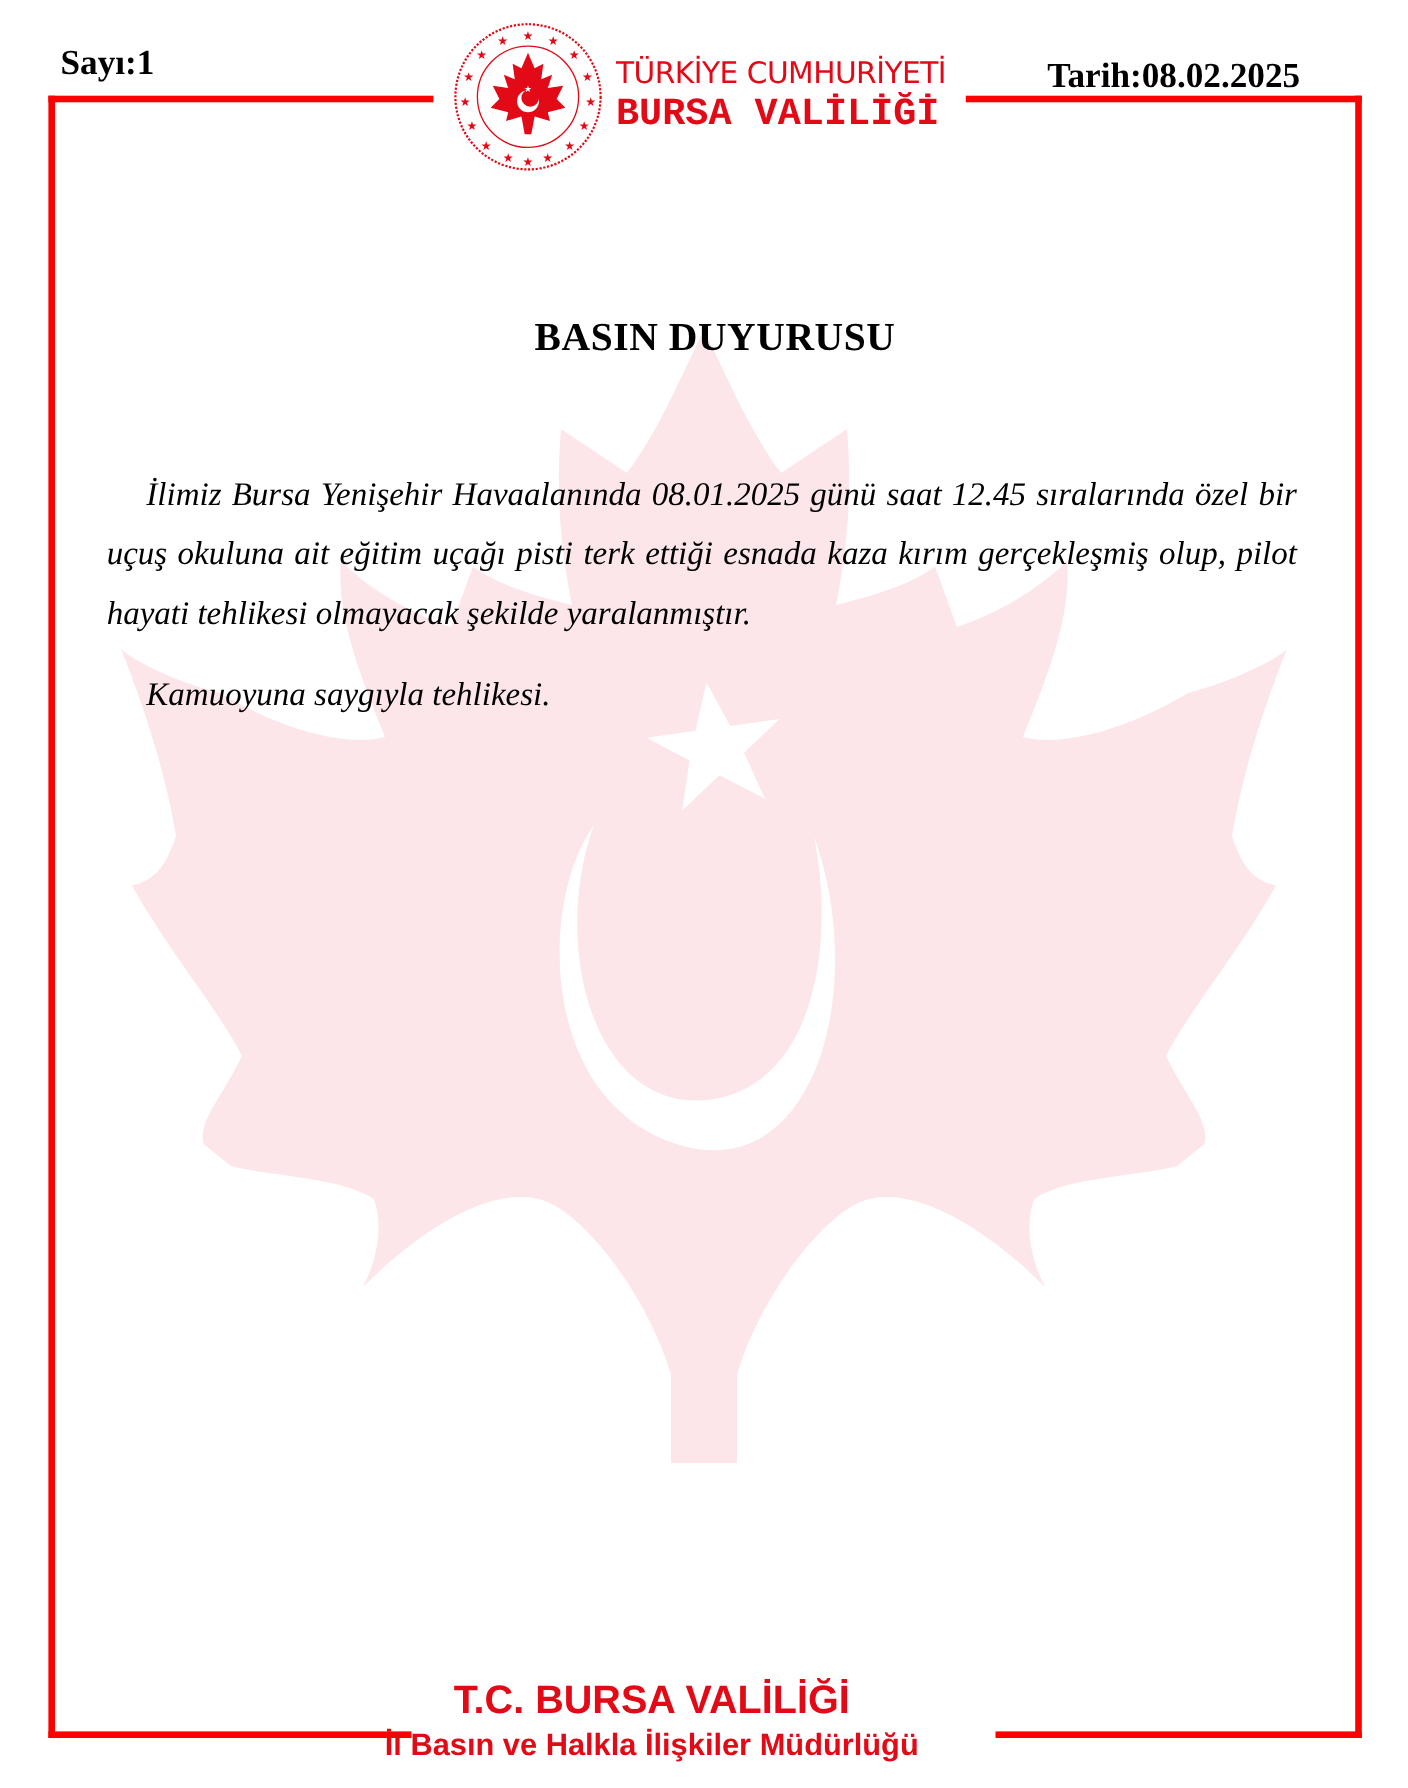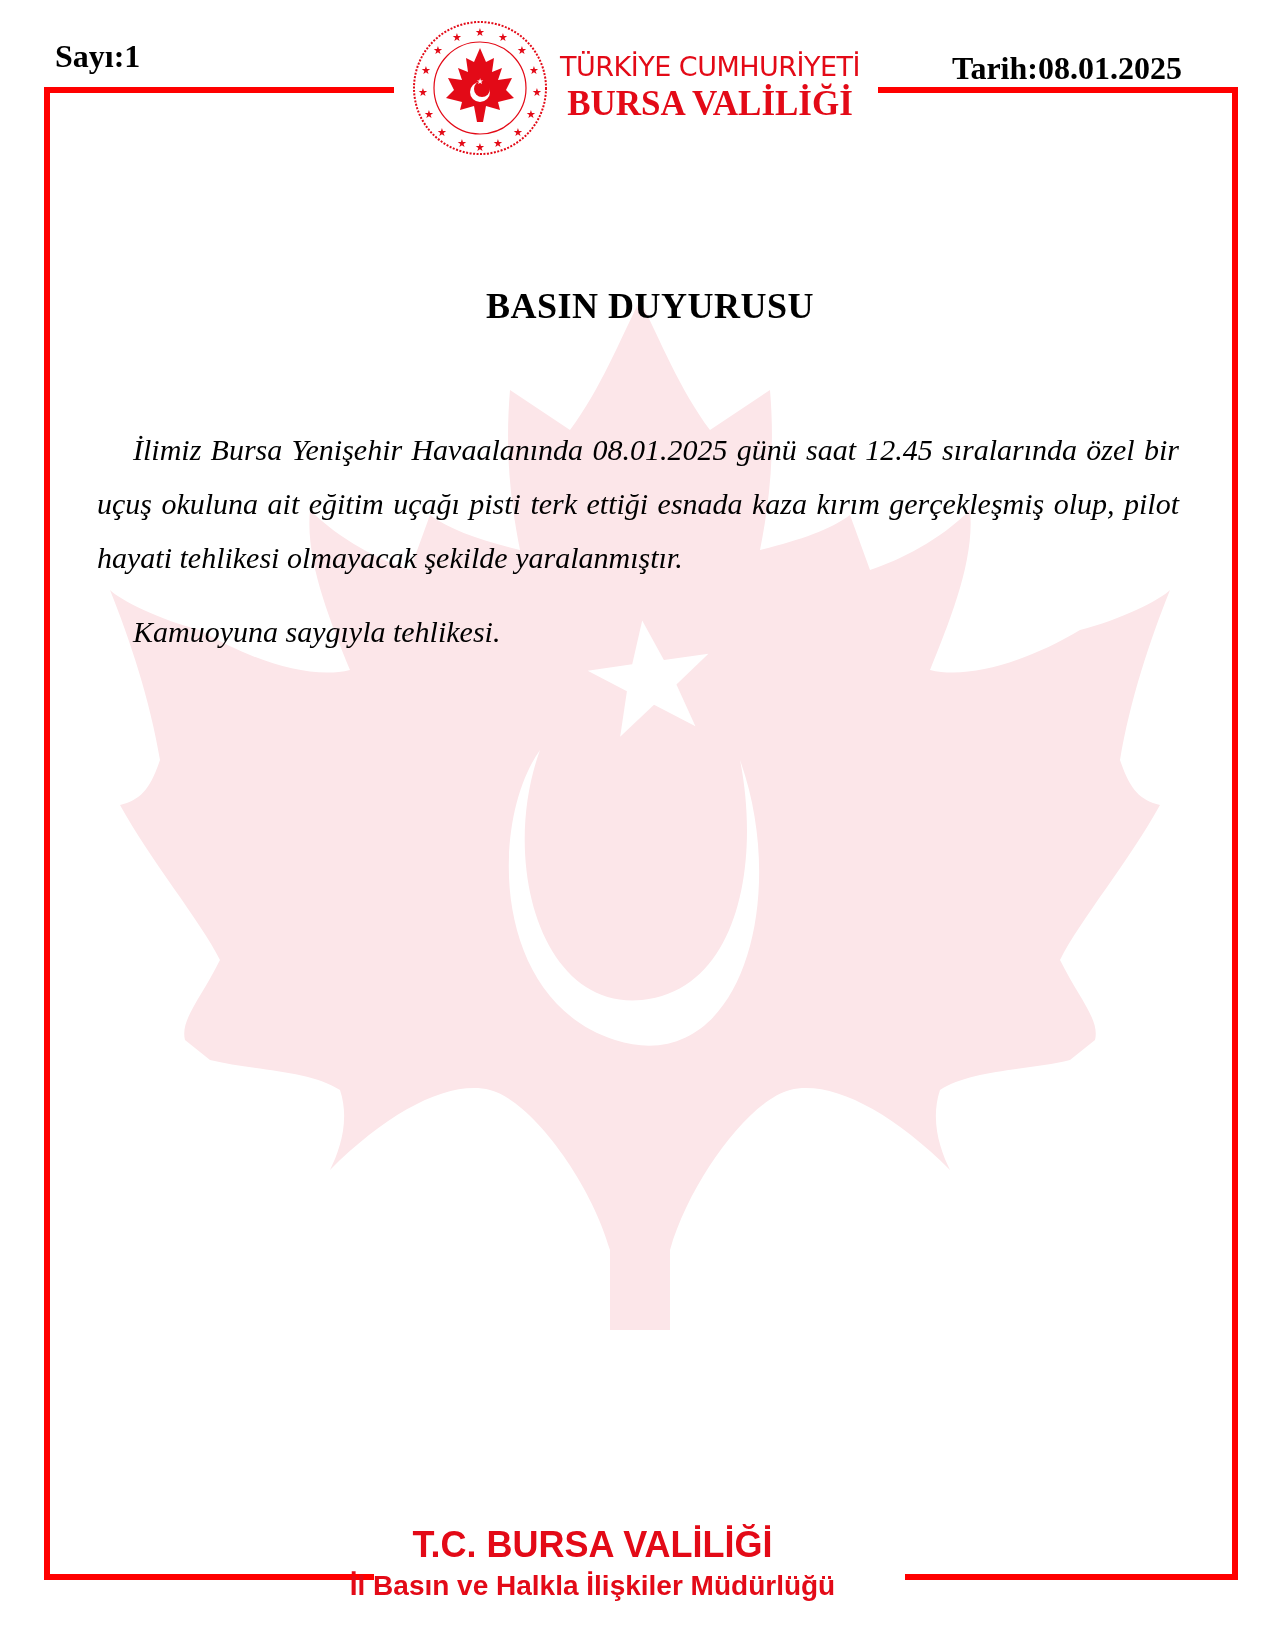--- a/index.html
+++ b/index.html
@@ -13,23 +13,23 @@
     .frame-left { left: 44px; top: 87px; width: 6px; height: 1493px; }
     .frame-right { left: 1232px; top: 87px; width: 6px; height: 1493px; }
     .frame-bottom-left { left: 44px; top: 1574px; width: 330px; height: 6px; }
     .frame-bottom-right { left: 905px; top: 1574px; width: 333px; height: 6px; }
 
     .sayi { position: absolute; left: 55px; top: 38px; font-size: 32px; font-weight: bold; z-index: 3; text-align: right; }
     .tarih { position: absolute; left: 952px; top: 50px; font-size: 32px; font-weight: bold; z-index: 3; }
 
     .header-logo { position: absolute; left: 410px; top: 18px; width: 470px; height: 140px; z-index: 3; display: flex; align-items: center; }
     .seal { width: 140px; height: 140px; flex: 0 0 140px; }
-    .logo-text { margin-left: 10px; display: flex; flex-direction: column; align-items: center; }
+    .logo-text { margin-left: 10px; display: flex; flex-direction: column; }
     .logo-line1 { font-family: "DejaVu Sans", sans-serif; color: #e30a17; font-size: 27px; letter-spacing: -0.5px; line-height: 32px; }
-    .logo-line2 { font-family: Liberation Serif, serif; color: #e30a17; font-size: 35px; font-weight: bold; line-height: 42px; letter-spacing: 0px; }
+    .logo-line2 { font-family: Liberation Mono, monospace; color: #e30a17; font-size: 35px; font-weight: bold; line-height: 42px; letter-spacing: 0px; }
 
     .title { position: absolute; left: 0; width: 1300px; top: 285px; text-align: center; font-size: 36px; font-weight: bold; z-index: 3; letter-spacing: 0.5px; }
 
     .body-text { position: absolute; left: 97px; top: 423px; width: 1082px; z-index: 3; font-size: 30px; line-height: 54px; font-style: italic; }
     .para { margin: 0; text-align: justify; text-indent: 36px; }
     .para.closing { margin-top: 20px; }
 
     .footer { position: absolute; left: 0; width: 1185px; top: 1524px; z-index: 3; text-align: center; font-family: "Liberation Sans", sans-serif; color: #e30a17; font-weight: bold; }
     .footer-line1 { font-size: 36px; line-height: 42px; }
     .footer-line2 { font-size: 28px; line-height: 36px; margin-top: 2px; }
@@ -77,21 +77,21 @@
 </svg>
 
 <div class="frame-line frame-top-left"></div>
 <div class="frame-line frame-top-right"></div>
 <div class="frame-line frame-left"></div>
 <div class="frame-line frame-right"></div>
 <div class="frame-line frame-bottom-left"></div>
 <div class="frame-line frame-bottom-right"></div>
 
 <div class="sayi">Sayı:1</div>
-<div class="tarih">Tarih:08.01.2025</div>
+<div class="tarih">Tarih:08.02.2025</div>
 
 <div class="header-logo">
   <svg class="seal" viewBox="0 0 140 140">
     <circle cx="70" cy="70" r="66" fill="none" stroke="#e30a17" stroke-width="2" stroke-dasharray="2 1.5"></circle>
     <circle cx="70" cy="70" r="46" fill="none" stroke="#e30a17" stroke-width="1.2"></circle>
     <g fill="#e30a17" font-size="11" font-family="DejaVu Sans, sans-serif" text-anchor="middle">
       <text x="70" y="18">★</text>
       <text x="93" y="23">★</text>
       <text x="112" y="36">★</text>
       <text x="124" y="56">★</text>

